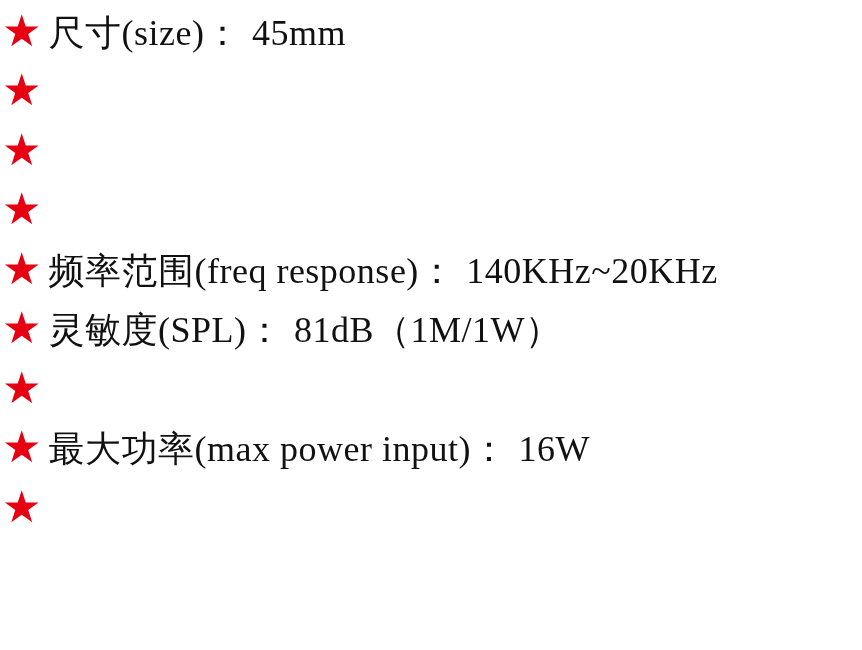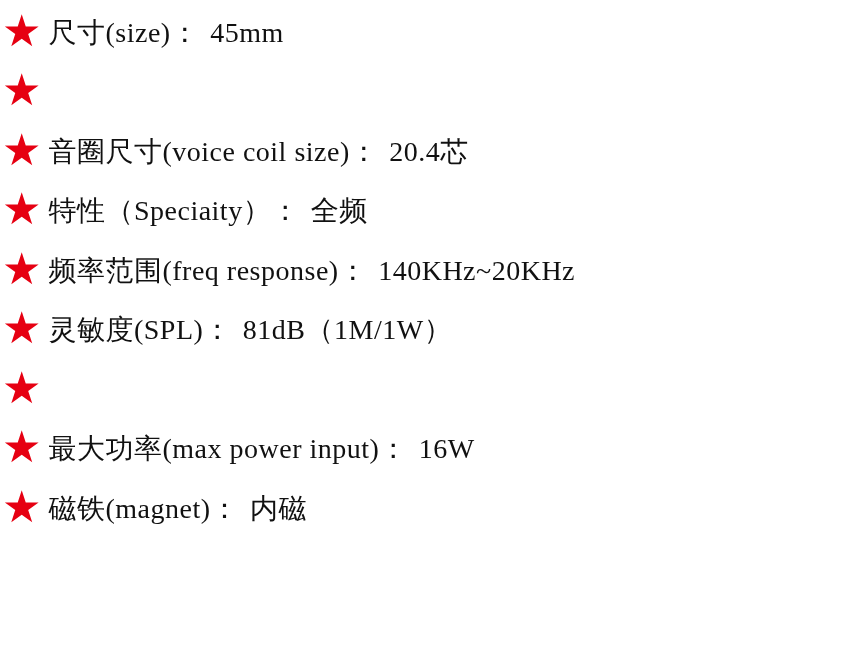--- a/index.html
+++ b/index.html
@@ -29,21 +29,21 @@
   .star {
     font-family: "DejaVu Sans", sans-serif;
     font-size: 44px;
     line-height: 1;
     color: #e60012;
     margin-right: 7px;
     flex: 0 0 auto;
     transform: translateY(-2px);
   }
   .spec-text {
-    font-size: 28px;
+    font-size: 36px;
     line-height: 1;
     letter-spacing: 0.5px;
     text-align: center;
   }
   .spec-label, .spec-colon {
     display: inline;
   }
   .spec-value {
     margin-left: 11px;
   }
@@ -58,26 +58,24 @@
       <span class="star">★</span>
       <span class="spec-text"><span class="spec-label">尺寸(size)</span><span class="spec-colon">：</span><span class="spec-value">45mm</span></span>
     </div>
 
     <div class="spec-row">
       <span class="star">★</span>
     </div>
 
     <div class="spec-row">
       <span class="star">★</span>
-      <span class="spec-text"><span class="spec-label">音圈尺寸(voice coil size)</span><span class="spec-colon">：</span><span class="spec-value">20.4芯</span></span>
     </div>
 
     <div class="spec-row">
       <span class="star">★</span>
-      <span class="spec-text"><span class="spec-label">特性（Speciaity）</span><span class="spec-colon">：</span><span class="spec-value">全频</span></span>
     </div>
 
     <div class="spec-row">
       <span class="star">★</span>
       <span class="spec-text"><span class="spec-label">频率范围(freq response)</span><span class="spec-colon">：</span><span class="spec-value">140KHz~20KHz</span></span>
     </div>
 
     <div class="spec-row">
       <span class="star">★</span>
       <span class="spec-text"><span class="spec-label">灵敏度(SPL)</span><span class="spec-colon">：</span><span class="spec-value">81dB（1M/1W）</span></span>
@@ -87,17 +85,16 @@
       <span class="star">★</span>
     </div>
 
     <div class="spec-row">
       <span class="star">★</span>
       <span class="spec-text"><span class="spec-label">最大功率(max power input)</span><span class="spec-colon">：</span><span class="spec-value">16W</span></span>
     </div>
 
     <div class="spec-row">
       <span class="star">★</span>
-      <span class="spec-text"><span class="spec-label">磁铁(magnet)</span><span class="spec-colon">：</span><span class="spec-value">内磁</span></span>
     </div>
 
   </div>
 </div>
 
 </body></html>

